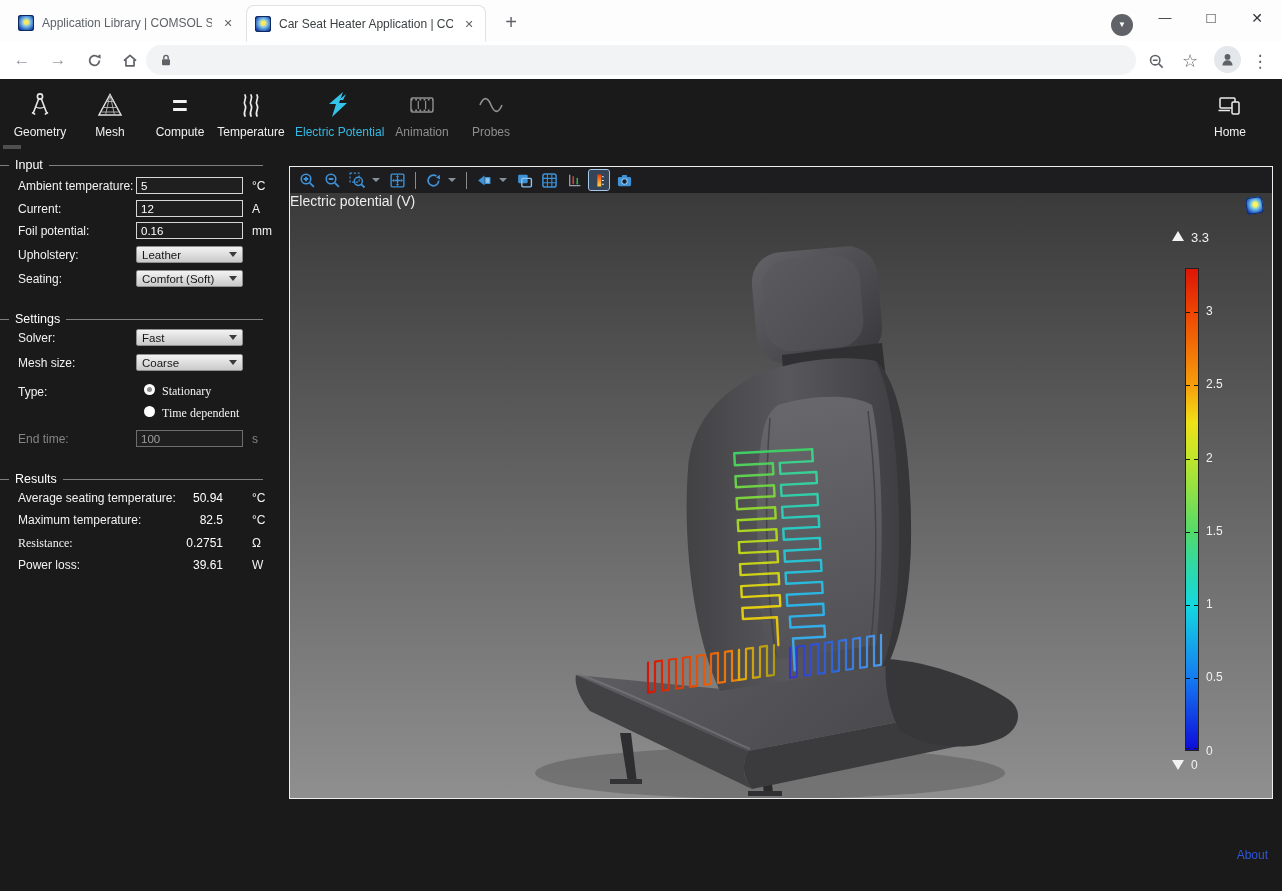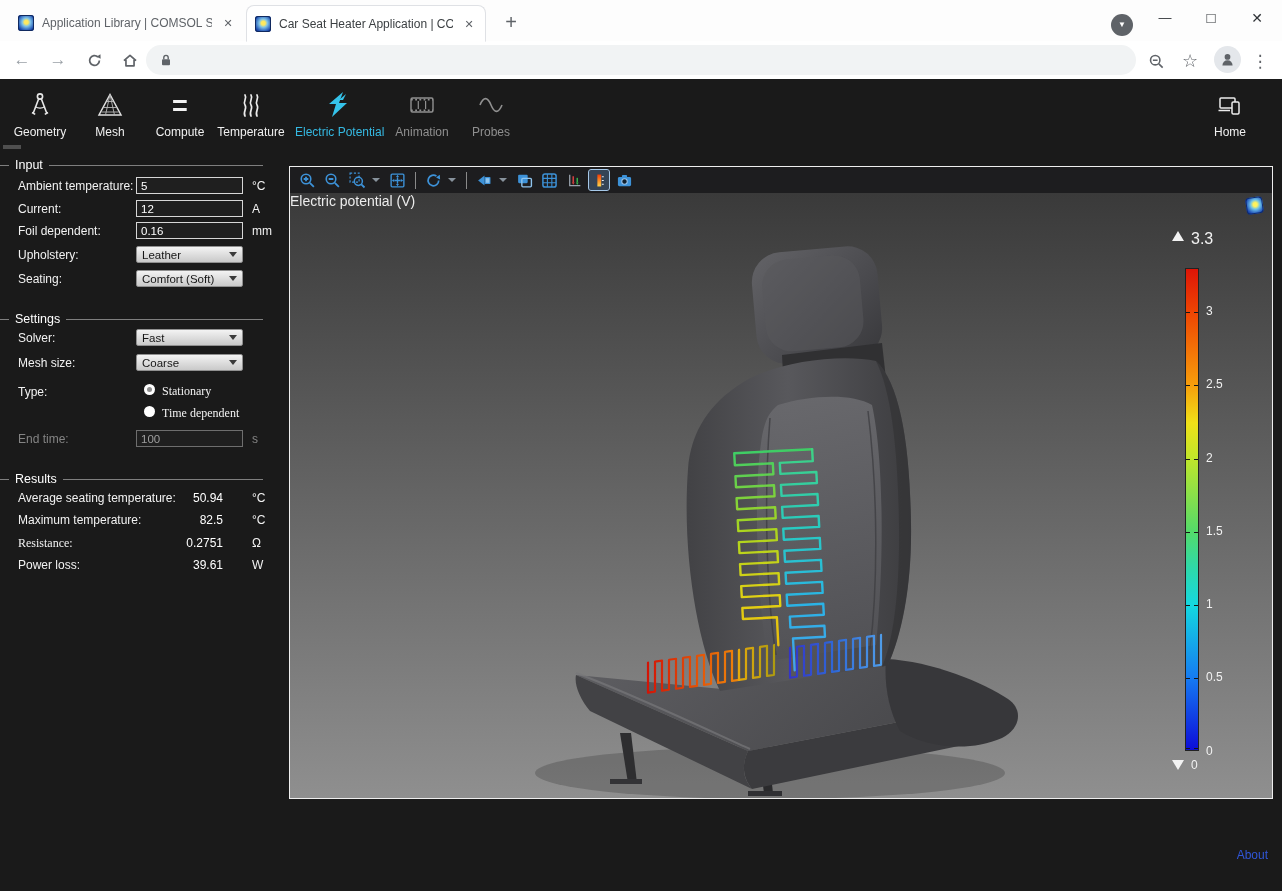--- a/index.html
+++ b/index.html
@@ -72,21 +72,21 @@
   .ptitle{position:absolute;top:0;left:0;right:0;text-align:left;font-size:14px;color:#ececec;}
   .comsollogo{position:absolute;right:9px;top:4px;width:17px;height:17px;border-radius:4px;transform:rotate(-8deg);
      background:radial-gradient(circle at 55% 45%, #fff35e 0 15%, #6cc1ea 36%, #1b49b4 72%, #12307e 100%);
      box-shadow:inset 0 0 0 1px #0e2a6e;}
   .legendbar{position:absolute;left:895px;top:75px;width:14px;height:483px;border:1px solid #222;box-sizing:border-box;
      background:linear-gradient(#dd1507 0%,#ee4503 9%,#f79d0b 24%,#f0e118 32%,#bfe62b 39.5%,#54da69 54.5%,#2fd9a8 62%,#14d8e0 70%,#157bf2 85%,#0d0cd8 100%);}
   .ltick{position:absolute;width:4px;height:1px;background:#161616;}
   .llab{position:absolute;left:916px;font-size:12px;color:#f2f2f2;}
   .tri-up{position:absolute;left:882px;top:38px;width:0;height:0;border-left:6px solid transparent;border-right:6px solid transparent;border-bottom:10px solid #f2f2f2;}
   .tri-dn{position:absolute;left:882px;top:567px;width:0;height:0;border-left:6px solid transparent;border-right:6px solid transparent;border-top:10px solid #f2f2f2;}
-  .maxlab{position:absolute;left:901px;top:37px;font-size:16px;color:#f2f2f2;}
+  .maxlab{position:absolute;left:901px;top:37px;font-size:13px;color:#f2f2f2;}
   .minlab{position:absolute;left:901px;top:565px;font-size:12px;color:#f2f2f2;}
   .seat{position:absolute;inset:0;}
   .about{position:absolute;right:14px;top:769px;font-size:12px;color:#3056d8;}
 </style>
 </head>
 <body>
 
 <div class="browser">
   <div class="tabstrip">
     <div class="tab" style="left:10px;width:234px;">
@@ -232,21 +232,21 @@
         <span>5</span>
       </div>
     <div class="unit" style="top:27px;">°C</div>
 
     <div class="slabel" style="top:50px;">Current:</div>
     <div class="tinput" style="top:48px;">
         <span>12</span>
       </div>
     <div class="unit" style="top:50px;">A</div>
 
-    <div class="slabel" style="top:72px;">Foil dependent:</div>
+    <div class="slabel" style="top:72px;">Foil potential:</div>
     <div class="tinput" style="top:70px;">
         <span>0.16</span>
       </div>
     <div class="unit" style="top:72px;">mm</div>
 
     <div class="slabel" style="top:96px;">Upholstery:</div>
     <div class="selbox" style="top:94px;">
       <span class="selval">Leather</span>
         <span class="selcaret"></span>
     </div>

